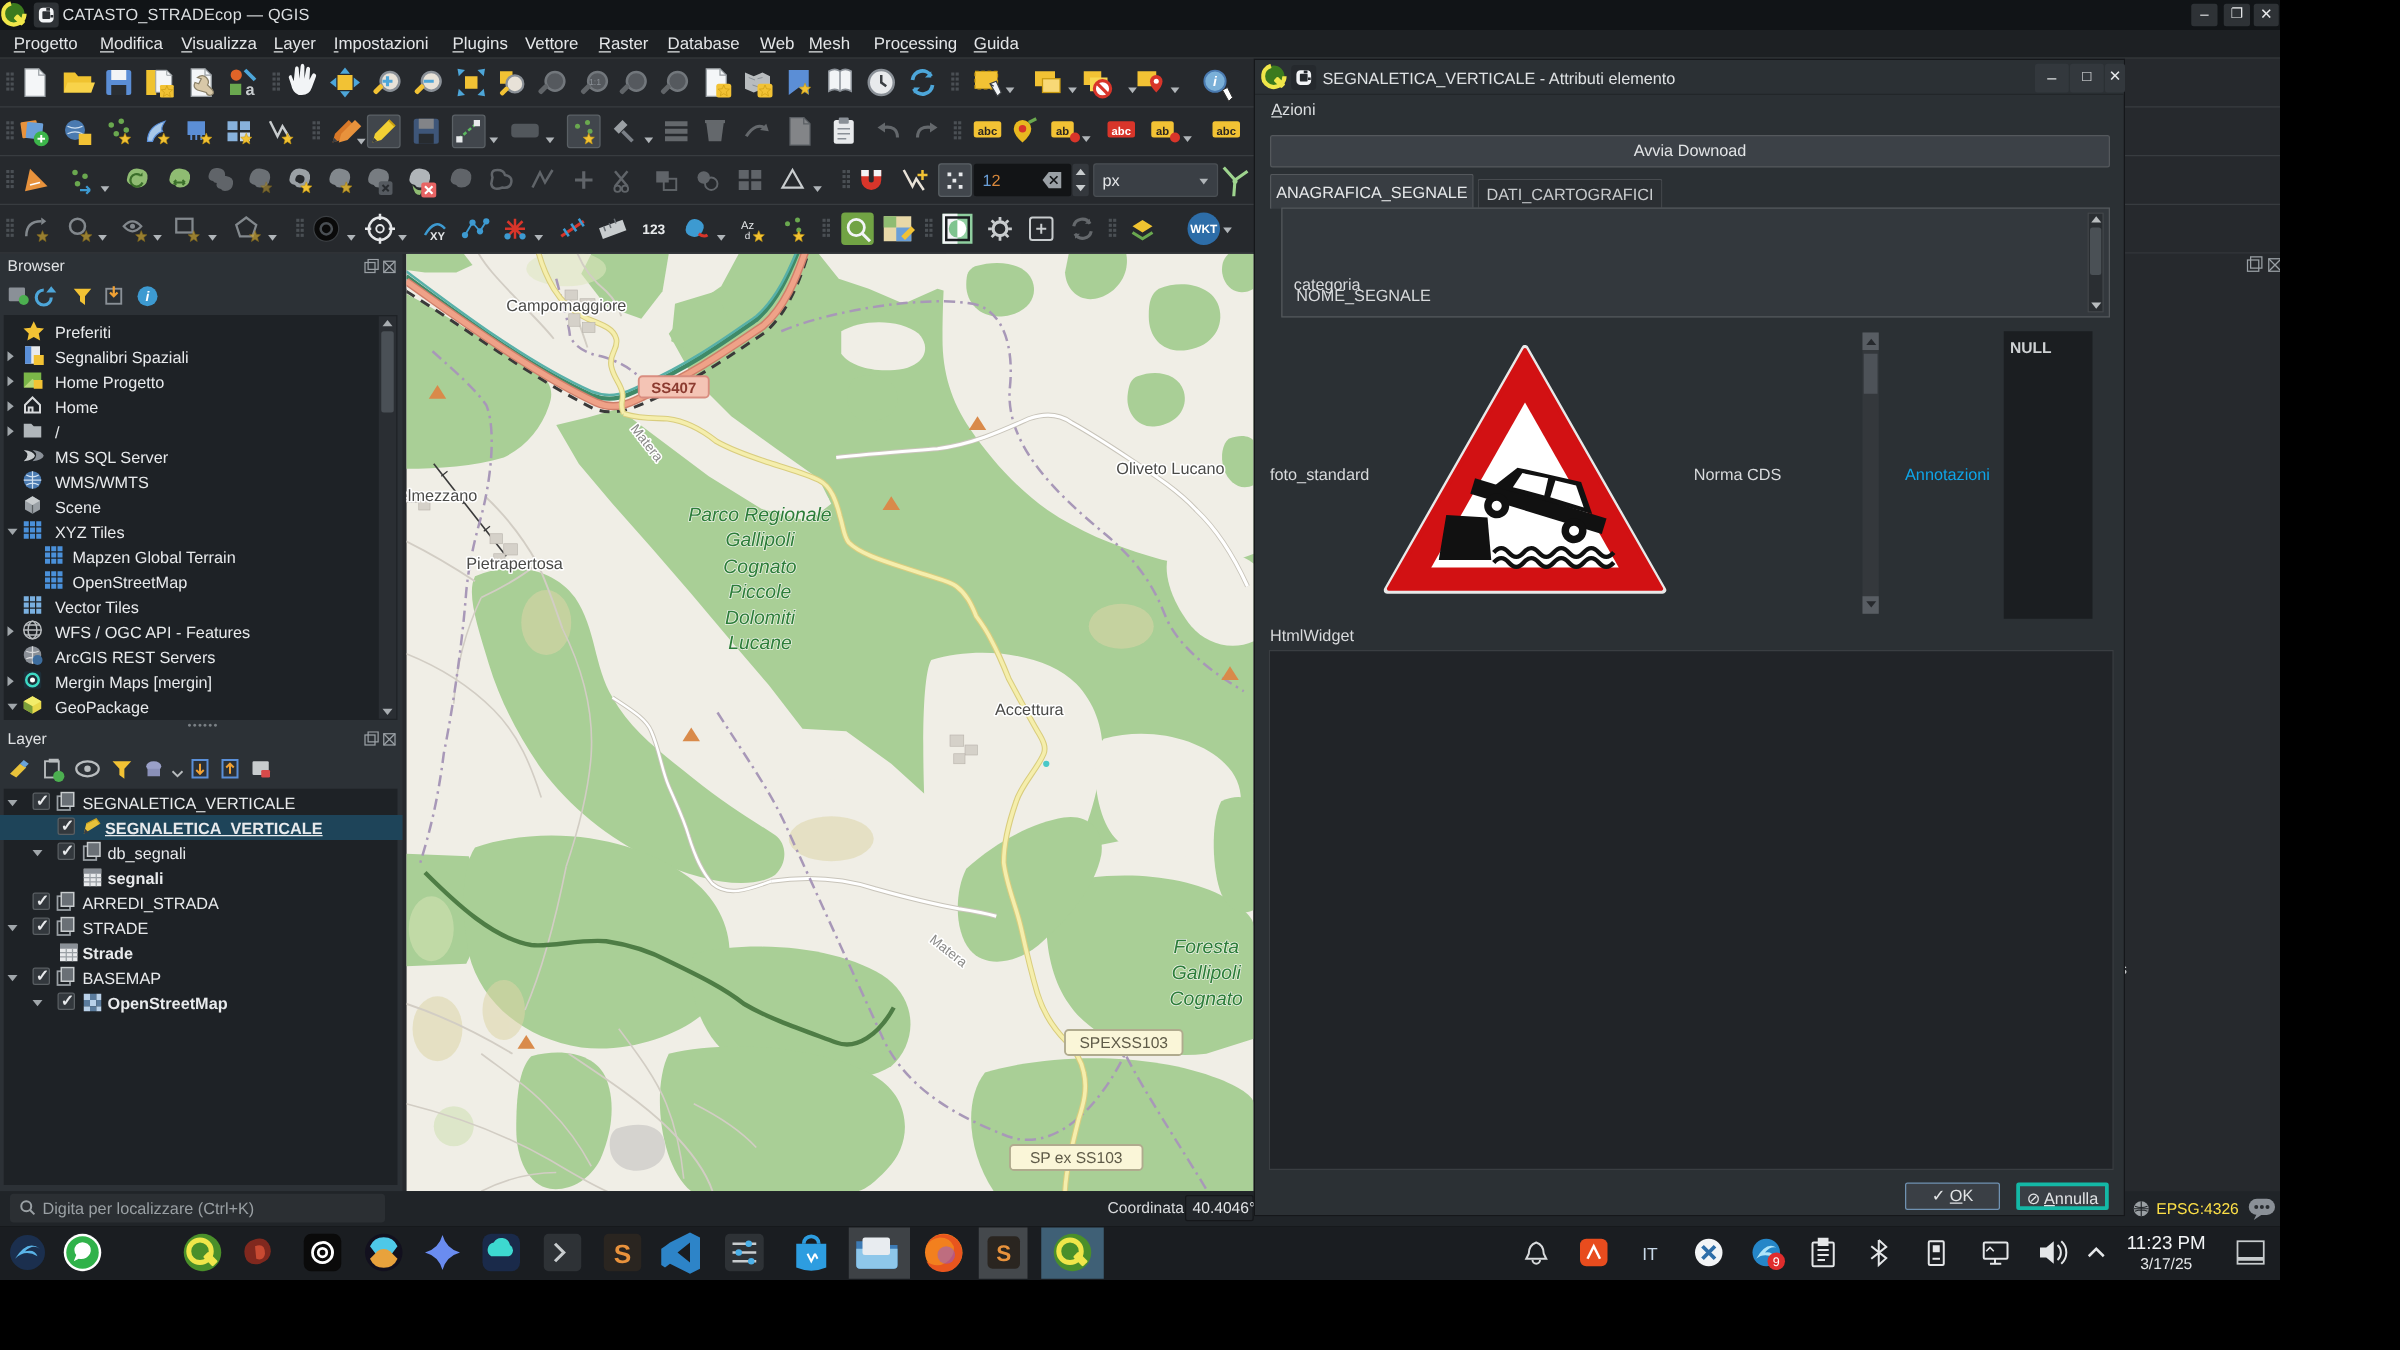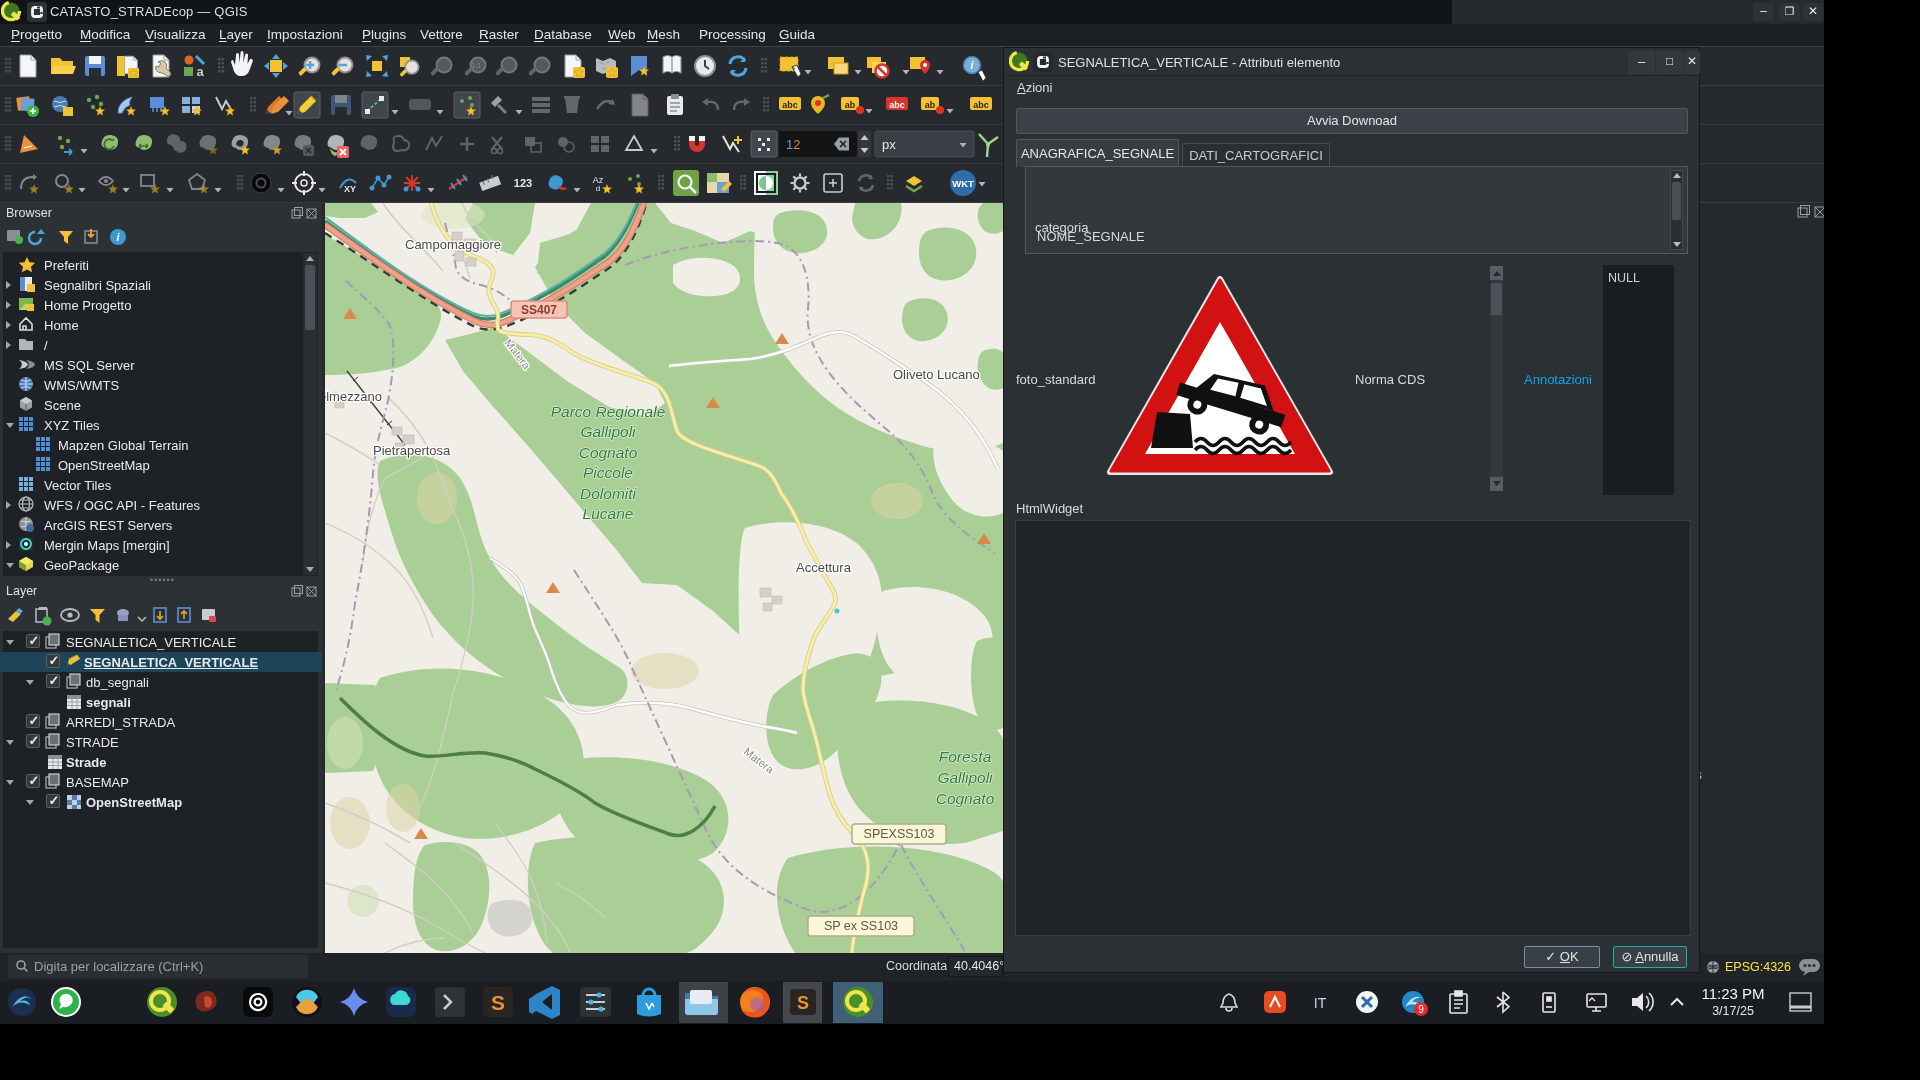--- a/index.html
+++ b/index.html
@@ -1,21 +1,21 @@
 <!DOCTYPE html>
 <html><head>
 <meta charset="utf-8">
 <style>
   * { margin:0; padding:0; box-sizing:border-box; }
   html,body { width:1920px; height:1080px; background:#000; overflow:hidden;
     font-family:"Liberation Sans", sans-serif; }
   #screen { position:absolute; left:0; top:0; width:1920px; height:1080px; background:#000; }
   #win { position:absolute; left:0; top:0; width:1824px; height:981px; background:#26292d; }
   
-  #titlebar { position:absolute; left:0; top:0; width:1452px; height:24px; background:#111417; color:#dcdfe1; }
+  #titlebar { position:absolute; left:0; top:0; width:1824px; height:24px; background:#111417; color:#dcdfe1; }
   #titlebar .ttext { position:absolute; left:50px; top:4px; font-size:13px; letter-spacing:0.2px; }
   
   #menubar { position:absolute; left:0; top:24px; width:1824px; height:23px; background:#1d2023;
     border-bottom:1px solid #3c4043; color:#e4e6e8; font-size:13.5px; }
   #menubar span.mi { position:absolute; top:3px; }
   #menubar u { text-decoration:underline; text-underline-offset:2px; }
   
   #toolbars { position:absolute; left:0; top:47px; width:1824px; height:156px; background:#26292d; }
   
   #leftpanel { position:absolute; left:0; top:203px; width:322px; height:750px; background:#2c3136; }
@@ -1255,27 +1255,27 @@
     <span style="position:absolute;left:351px;top:324px;font-size:13px;color:#d8dadc;">Norma CDS</span>
     <div style="position:absolute;left:486px;top:218px;width:13px;height:225px;background:#34383c;">
       <div style="position:absolute;left:0;top:0;width:13px;height:14px;background:#585d63;"></div>
       <span style="position:absolute;left:2.5px;top:5px;width:0;height:0;border-left:4px solid transparent;border-right:4px solid transparent;border-bottom:5px solid #26292d;"></span>
       <div style="position:absolute;left:1px;top:17px;width:11px;height:32px;background:#4d5258;"></div>
       <div style="position:absolute;left:0;bottom:0;width:13px;height:14px;background:#585d63;"></div>
       <span style="position:absolute;left:2.5px;bottom:5px;width:0;height:0;border-left:4px solid transparent;border-right:4px solid transparent;border-top:5px solid #26292d;"></span>
     </div>
 
     <span style="position:absolute;left:520px;top:324px;font-size:13px;color:#0ea5e9;">Annotazioni</span>
-    <div style="position:absolute;left:599px;top:217px;width:71px;height:230px;background:#1b1e21;color:#cfd2d4;font-size:12.5px;padding:6px 0 0 5px;">NULL</div>
+    <div style="position:absolute;left:599px;top:217px;width:71px;height:230px;background:#1b1e21;color:#cfd2d4;font-size:12.5px;padding:6px 0 0 5px;font-weight:bold;">NULL</div>
 
     <span style="position:absolute;left:12px;top:453px;font-size:13px;color:#d8dadc;">HtmlWidget</span>
     <div style="position:absolute;left:11px;top:472px;width:676px;height:416px;background:#212428;border:1px solid #3a3e42;"></div>
 
     <div style="position:absolute;left:520px;top:898px;width:76px;height:22px;background:#3a3f45;border:1px solid #7092b2;border-radius:2px;text-align:center;line-height:20px;font-size:13px;color:#e2e4e6;">✓ <u>O</u>K</div>
-    <div style="position:absolute;left:609px;top:898px;width:74px;height:22px;background:#3a3f45;border:1px solid #14b8a6;border-radius:2px;text-align:center;line-height:20px;font-size:13px;color:#e2e4e6;">⊘ <u>A</u>nnulla</div>
+    <div style="position:absolute;left:609px;top:898px;width:74px;height:22px;background:#3a3f45;border:3px solid #14b8a6;border-radius:2px;text-align:center;line-height:20px;font-size:13px;color:#e2e4e6;">⊘ <u>A</u>nnulla</div>
   </div>
   <div id="taskbar">
     <svg width="1824" height="43" viewBox="0 0 1824 43">
 
       <rect x="679" y="1" width="49" height="41" fill="#3e4246"></rect>
       <rect x="783" y="1" width="39" height="41" fill="#44484c"></rect>
       <rect x="833" y="1" width="50" height="41" fill="#3f6076"></rect>
 
       <g>
         <circle cx="22" cy="21" r="14" fill="#1b2f4e"></circle>

